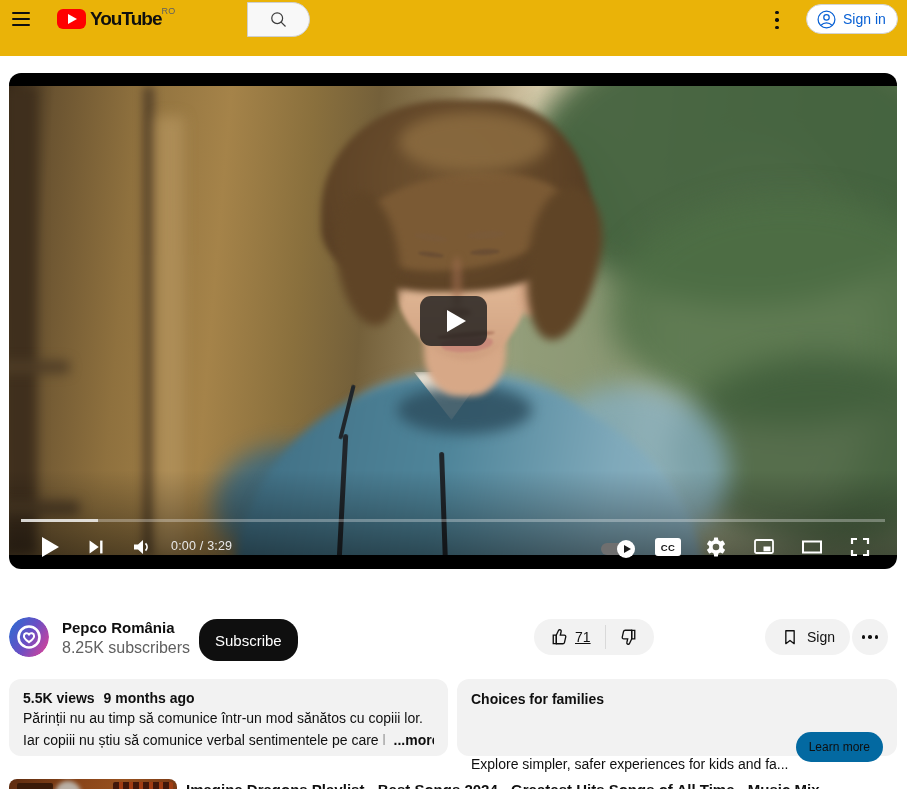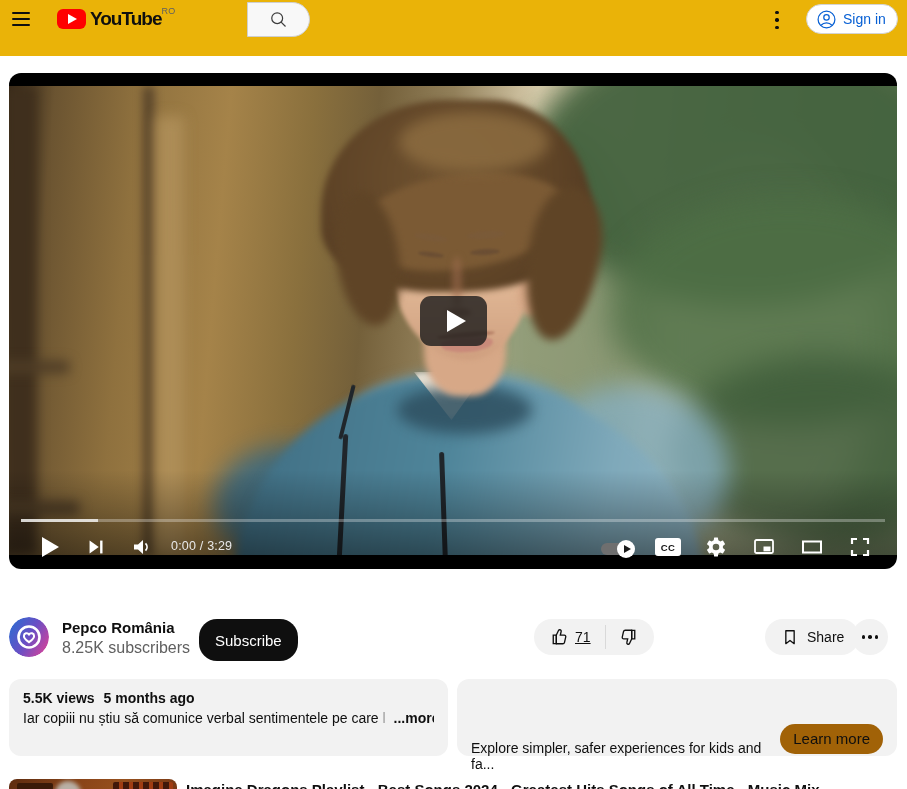--- a/index.html
+++ b/index.html
@@ -111,21 +111,21 @@
   .desc-box { position:absolute; left:9px; top:679px; width:439px; height:77px; background:#f2f2f2; border-radius:12px; padding:11px 14px; z-index:20; cursor:pointer; }
   .desc-meta { font-size:14px; font-weight:700; color:#0f0f0f; display:flex; gap:9px; }
   .desc-line { font-size:14px; color:#0f0f0f; margin-top:3px; line-height:19px; white-space:nowrap; overflow:hidden; }
   .desc-more { font-weight:700; color:#0f0f0f; cursor:pointer; margin-left:4px; }
   .fade-char { color:#9a9a9a; }
 
   .promo-box { position:absolute; left:457px; top:679px; width:440px; height:77px; background:#f2f2f2; border-radius:12px; padding:12px 14px; z-index:20; }
   .promo-title { font-size:14px; font-weight:700; color:#0f0f0f; }
   .promo-row { display:flex; align-items:center; justify-content:space-between; margin-top:14px; }
   .promo-text { font-size:14px; color:#0f0f0f;margin-top:35px; }
-  .learn-btn { height:30px; padding:0 13px; background:#a16207; border:none; border-radius:15px; font-size:15px; font-weight:500; color:#0f0f0f; cursor:pointer; font-family:"Liberation Sans",sans-serif; white-space:nowrap; }
+  .learn-btn { height:30px; padding:0 13px; background:#0369a1; border:none; border-radius:15px; font-size:12px; font-weight:500; color:#0f0f0f; cursor:pointer; font-family:"Liberation Sans",sans-serif; white-space:nowrap; }
 
   
   .next-row { position:absolute; left:9px; top:779px; width:888px; height:100px; z-index:20; }
   .next-thumb { position:absolute; left:0; top:0; width:168px; height:94px; border-radius:8px; overflow:hidden; background:linear-gradient(115deg,#5e2c10 0%,#8a4519 35%,#96501e 55%,#7a3a15 80%,#5e2c10 100%); cursor:pointer; }
   .next-thumb .tag { position:absolute; left:8px; top:4px; width:36px; height:8px; background:#3a1a08; border-radius:2px; }
   .next-thumb .head { position:absolute; left:46px; top:2px; width:26px; height:26px; border-radius:50%; background:#b9b0a6; filter:blur(2px); }
   .next-thumb .mark { position:absolute; left:104px; top:3px; width:60px; height:9px; background:repeating-linear-gradient(90deg,#41180a 0 6px,#a03c12 6px 10px); border-radius:2px; filter:blur(.5px); }
   .next-title { position:absolute; left:177px; top:2px; width:700px; font-size:15px; font-weight:700; color:#0f0f0f; cursor:pointer; }
 
   svg { display:block; }
@@ -317,45 +317,47 @@
       </div>
     </div>
 
 
     <div class="pill save-pill">
       <span>
         <svg width="20" height="20" viewBox="0 0 24 24" fill="none" stroke="#0f0f0f" stroke-width="1.6">
             <path d="M7 4.5h10V20l-5-3.8L7 20z" stroke-linejoin="round"></path>
           </svg>
       </span>
-      <span>Share</span>
+      <span>Sign</span>
     </div>
 
     <div class="pill more-btn">
       <div class="dots">
           <i></i>
           <i></i>
           <i></i>
         </div>
     </div>
   </div>
 
   <div class="desc-box">
     <div class="desc-meta">
       <span>5.5K views</span>
-      <span>5 months ago</span>
-    </div>
+      <span>9 months ago</span>
+    </div>
+    <div class="desc-line">Părinții nu au timp să comunice într-un mod sănătos cu copiii lor.</div>
     <div class="desc-line">
       <span>Iar copiii nu știu să comunice verbal sentimentele pe care</span>
       <span class="fade-char">l</span>
       <span class="desc-more">...more</span>
     </div>
   </div>
 
   <div class="promo-box">
+    <div class="promo-title">Choices for families</div>
     <div class="promo-row">
       <div class="promo-text">Explore simpler, safer experiences for kids and fa...</div>
       <button class="learn-btn">Learn more</button>
     </div>
   </div>
 
   <div class="next-row">
     <div class="next-thumb">
       <div class="tag"></div>
       <div class="head"></div>

